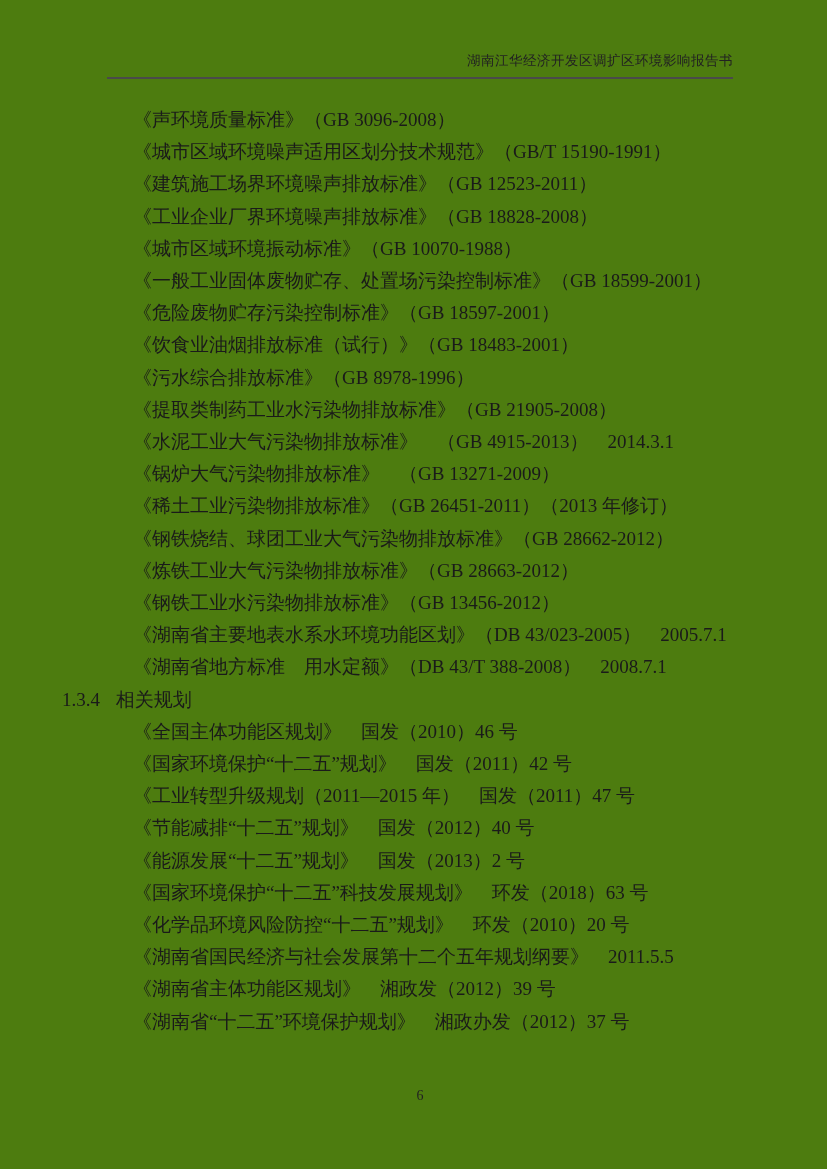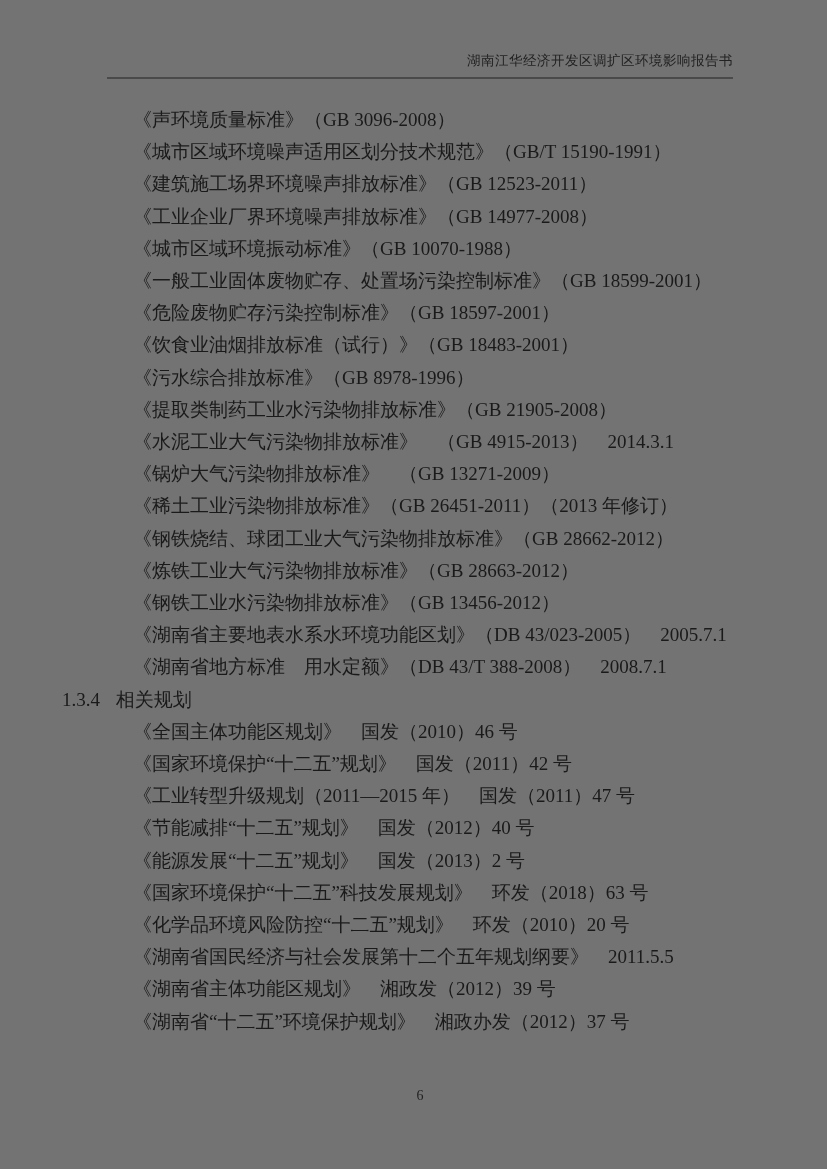--- a/index.html
+++ b/index.html
@@ -5,21 +5,21 @@
   html, body {
     margin: 0;
     padding: 0;
     background: #888;
   }
   .page {
     position: relative;
     width: 827px;
     height: 1169px;
     margin: 0 auto;
-    background: #737373;
+    background: #4d7c0f;
     font-family: "Liberation Serif", "DejaVu Serif", serif;
     color: #1a1a1a;
     overflow: hidden;
   }
   .header {
     position: absolute;
     top: 52px;
     right: 94px;
     font-size: 13.5px;
     line-height: 18px;
@@ -80,21 +80,21 @@
   </div>
 
   <div class="header-rule"></div>
 
   <div class="doc-body">
 
     <div>
         <p class="doc-line">《声环境质量标准》（GB 3096-2008）</p>
         <p class="doc-line">《城市区域环境噪声适用区划分技术规范》（GB/T 15190-1991）</p>
         <p class="doc-line">《建筑施工场界环境噪声排放标准》（GB 12523-2011）</p>
-        <p class="doc-line">《工业企业厂界环境噪声排放标准》（GB 14977-2008）</p>
+        <p class="doc-line">《工业企业厂界环境噪声排放标准》（GB 18828-2008）</p>
         <p class="doc-line">《城市区域环境振动标准》（GB 10070-1988）</p>
         <p class="doc-line">《一般工业固体废物贮存、处置场污染控制标准》（GB 18599-2001）</p>
         <p class="doc-line">《危险废物贮存污染控制标准》（GB 18597-2001）</p>
         <p class="doc-line">《饮食业油烟排放标准（试行）》（GB 18483-2001）</p>
         <p class="doc-line">《污水综合排放标准》（GB 8978-1996）</p>
         <p class="doc-line">《提取类制药工业水污染物排放标准》（GB 21905-2008）</p>
         <p class="doc-line">《水泥工业大气污染物排放标准》　（GB 4915-2013）　2014.3.1</p>
         <p class="doc-line">《锅炉大气污染物排放标准》　（GB 13271-2009）</p>
         <p class="doc-line">《稀土工业污染物排放标准》（GB 26451-2011）（2013 年修订）</p>
         <p class="doc-line">《钢铁烧结、球团工业大气污染物排放标准》（GB 28662-2012）</p>

